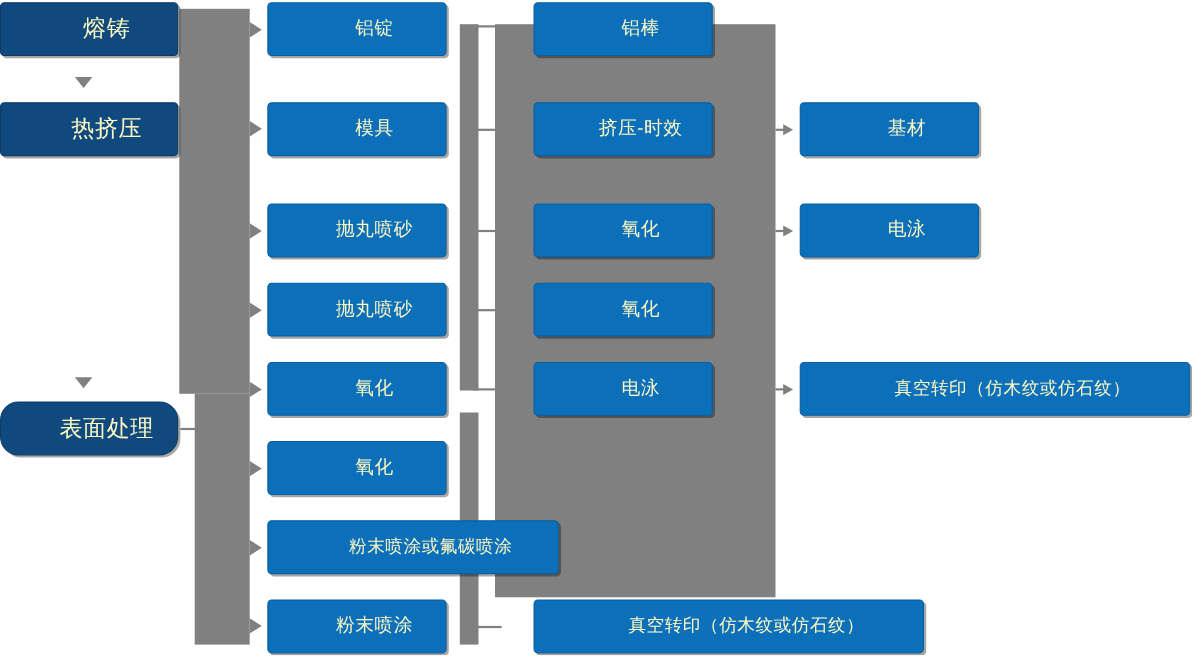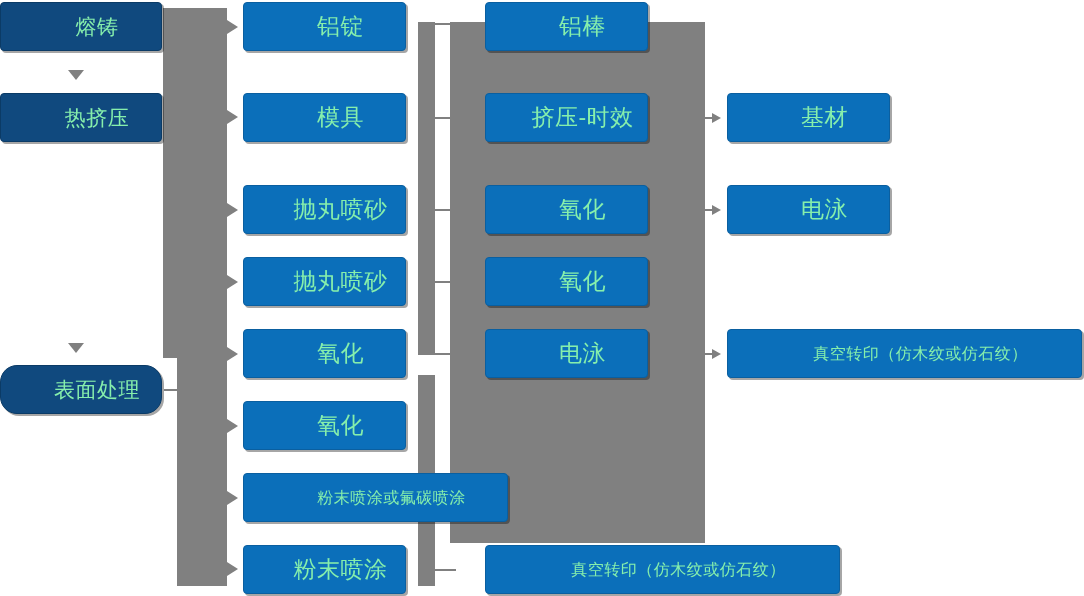--- a/index.html
+++ b/index.html
@@ -45,39 +45,39 @@
     height:2px;
   }
 
   
   .box{
     position:absolute;
     box-sizing:border-box;
     display:flex;
     align-items:center;
     justify-content:center;
-    color:#86efac;
+    color:#fef9c3;
     border-radius:4px;
     text-align:center;
     line-height:1.1;
     letter-spacing:0.5px;
     white-space:nowrap;
     padding-left:32px;
   }
   .box.dark{
     background:#10497E;
     border:1px solid #0b3b66;
     box-shadow:2px 2px 0 rgba(0,0,0,0.35);
     font-size:21px;
   }
   .box.light{
     background:#0B6FBA;
     border:1px solid #0a5fa0;
     box-shadow:2px 2px 0 rgba(0,0,0,0.35);
-    font-size:23px;
+    font-size:17px;
   }
   .box.light.wide{font-size:16px;}
 </style>
 </head>
 <body>
 
 <div id="canvas">
 
   <div class="grey" style="left:163px;top:8px;width:64px;height:350px;"></div>
 

